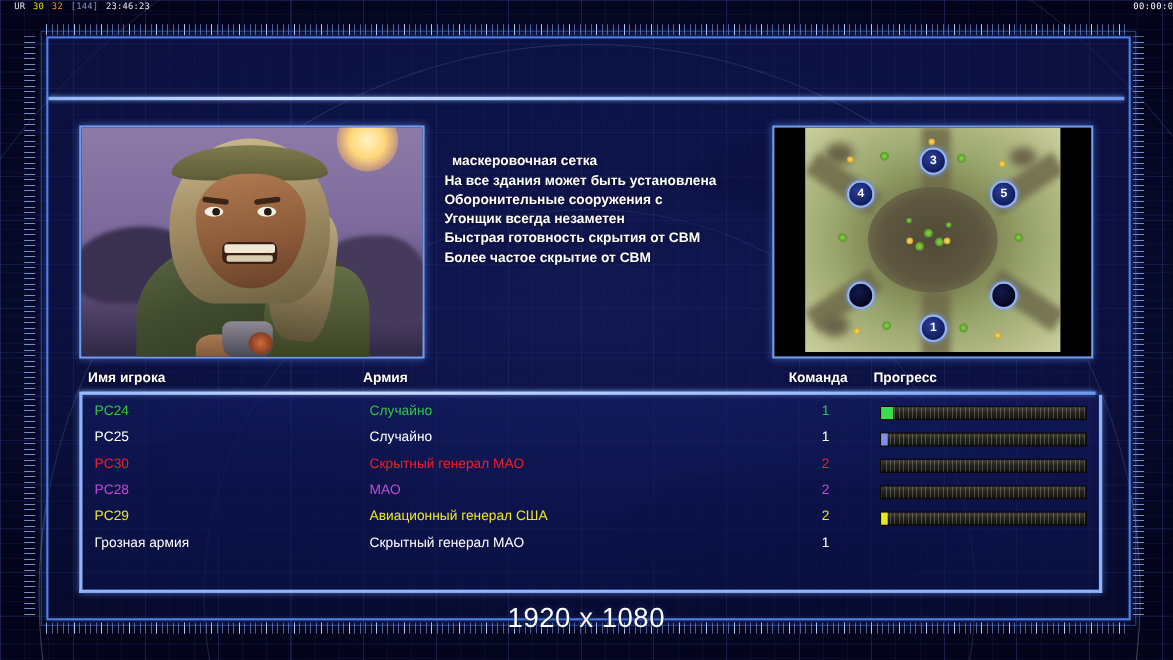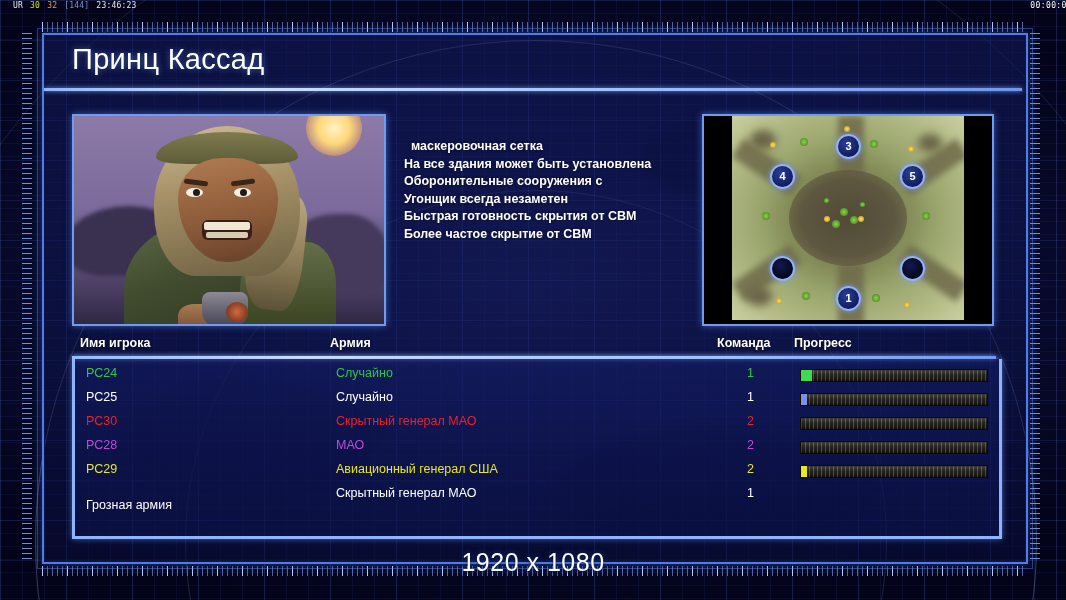--- a/index.html
+++ b/index.html
@@ -245,21 +245,20 @@
   <div class="ruler h big" style="left:42px;top:22px;width:982px;"></div>
   <div class="ruler h big" style="left:42px;top:566px;width:982px;"></div>
   <div class="ruler v" style="left:22px;top:33px;height:527px;"></div>
   <div class="ruler v" style="left:1030px;top:33px;height:527px;"></div>
 
   <div class="frame">
     <div class="frame-inner-line"></div>
   </div>
 
   <div class="title-bar">
-    <div class="title-text">Принц Кассад</div>
     <div class="title-underline"></div>
   </div>
 
   <div class="media-row">
 
     <div class="portrait">
       <div class="p-sky"></div>
       <div class="p-sun"></div>
       <div class="p-bush"></div>
       <div class="p-bush2"></div>
@@ -377,21 +376,21 @@
         </div>
         <div class="row" style="margin-top: 0px;">
           <div class="cell name" style="color: rgb(232, 231, 35);">PC29</div>
           <div class="cell army" style="color: rgb(232, 231, 35);">Авиационный генерал США</div>
           <div class="cell team" style="color: rgb(232, 231, 35);">2</div>
           <div class="bar">
             <div class="fill" style="width: 3%; background: rgb(232, 231, 35);"></div>
           </div>
         </div>
         <div class="row" style="margin-top: 0px;">
-          <div class="cell name" style="color: rgb(255, 255, 255); margin-top: 12px;">Грозная армия</div>
+          <div class="cell name" style="color: rgb(255, 255, 255);">Грозная армия</div>
           <div class="cell army" style="color: rgb(255, 255, 255);">Скрытный генерал МАО</div>
           <div class="cell team" style="color: rgb(255, 255, 255);">1</div>
         </div>
       </div>
   </div>
 
   <div class="res-label">1920 x 1080</div>
 </div>
 
 </body></html>

